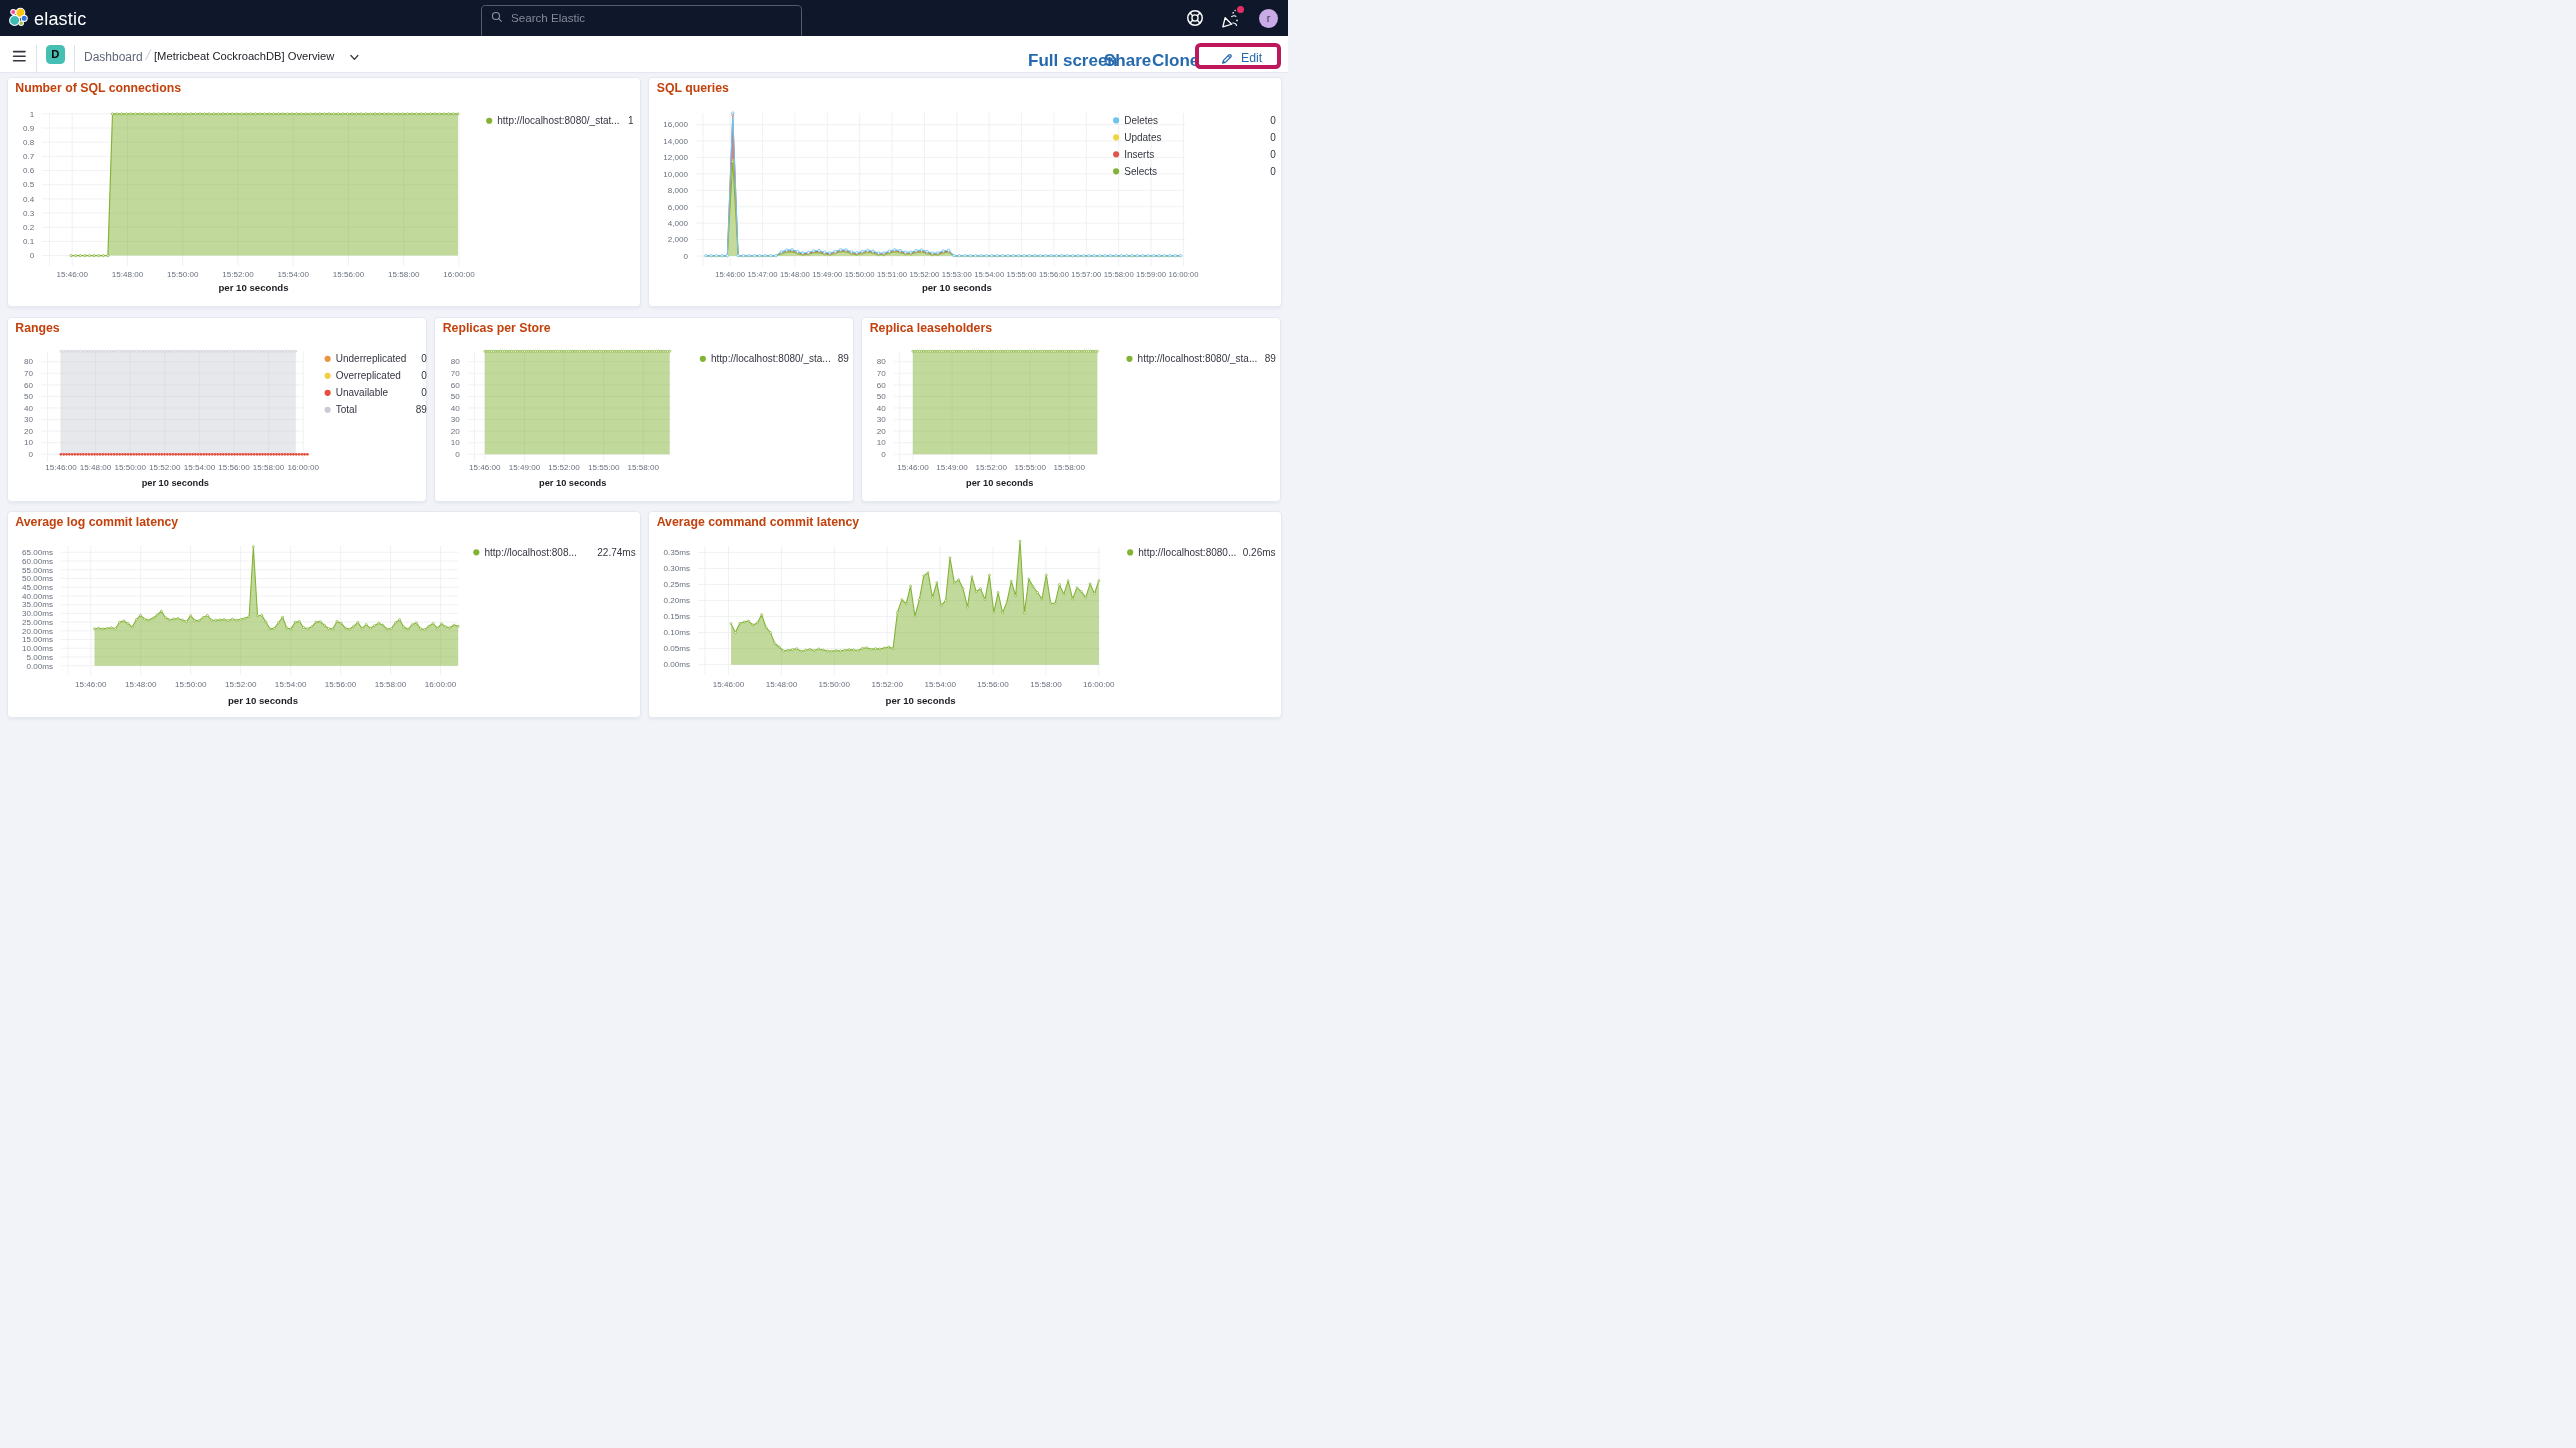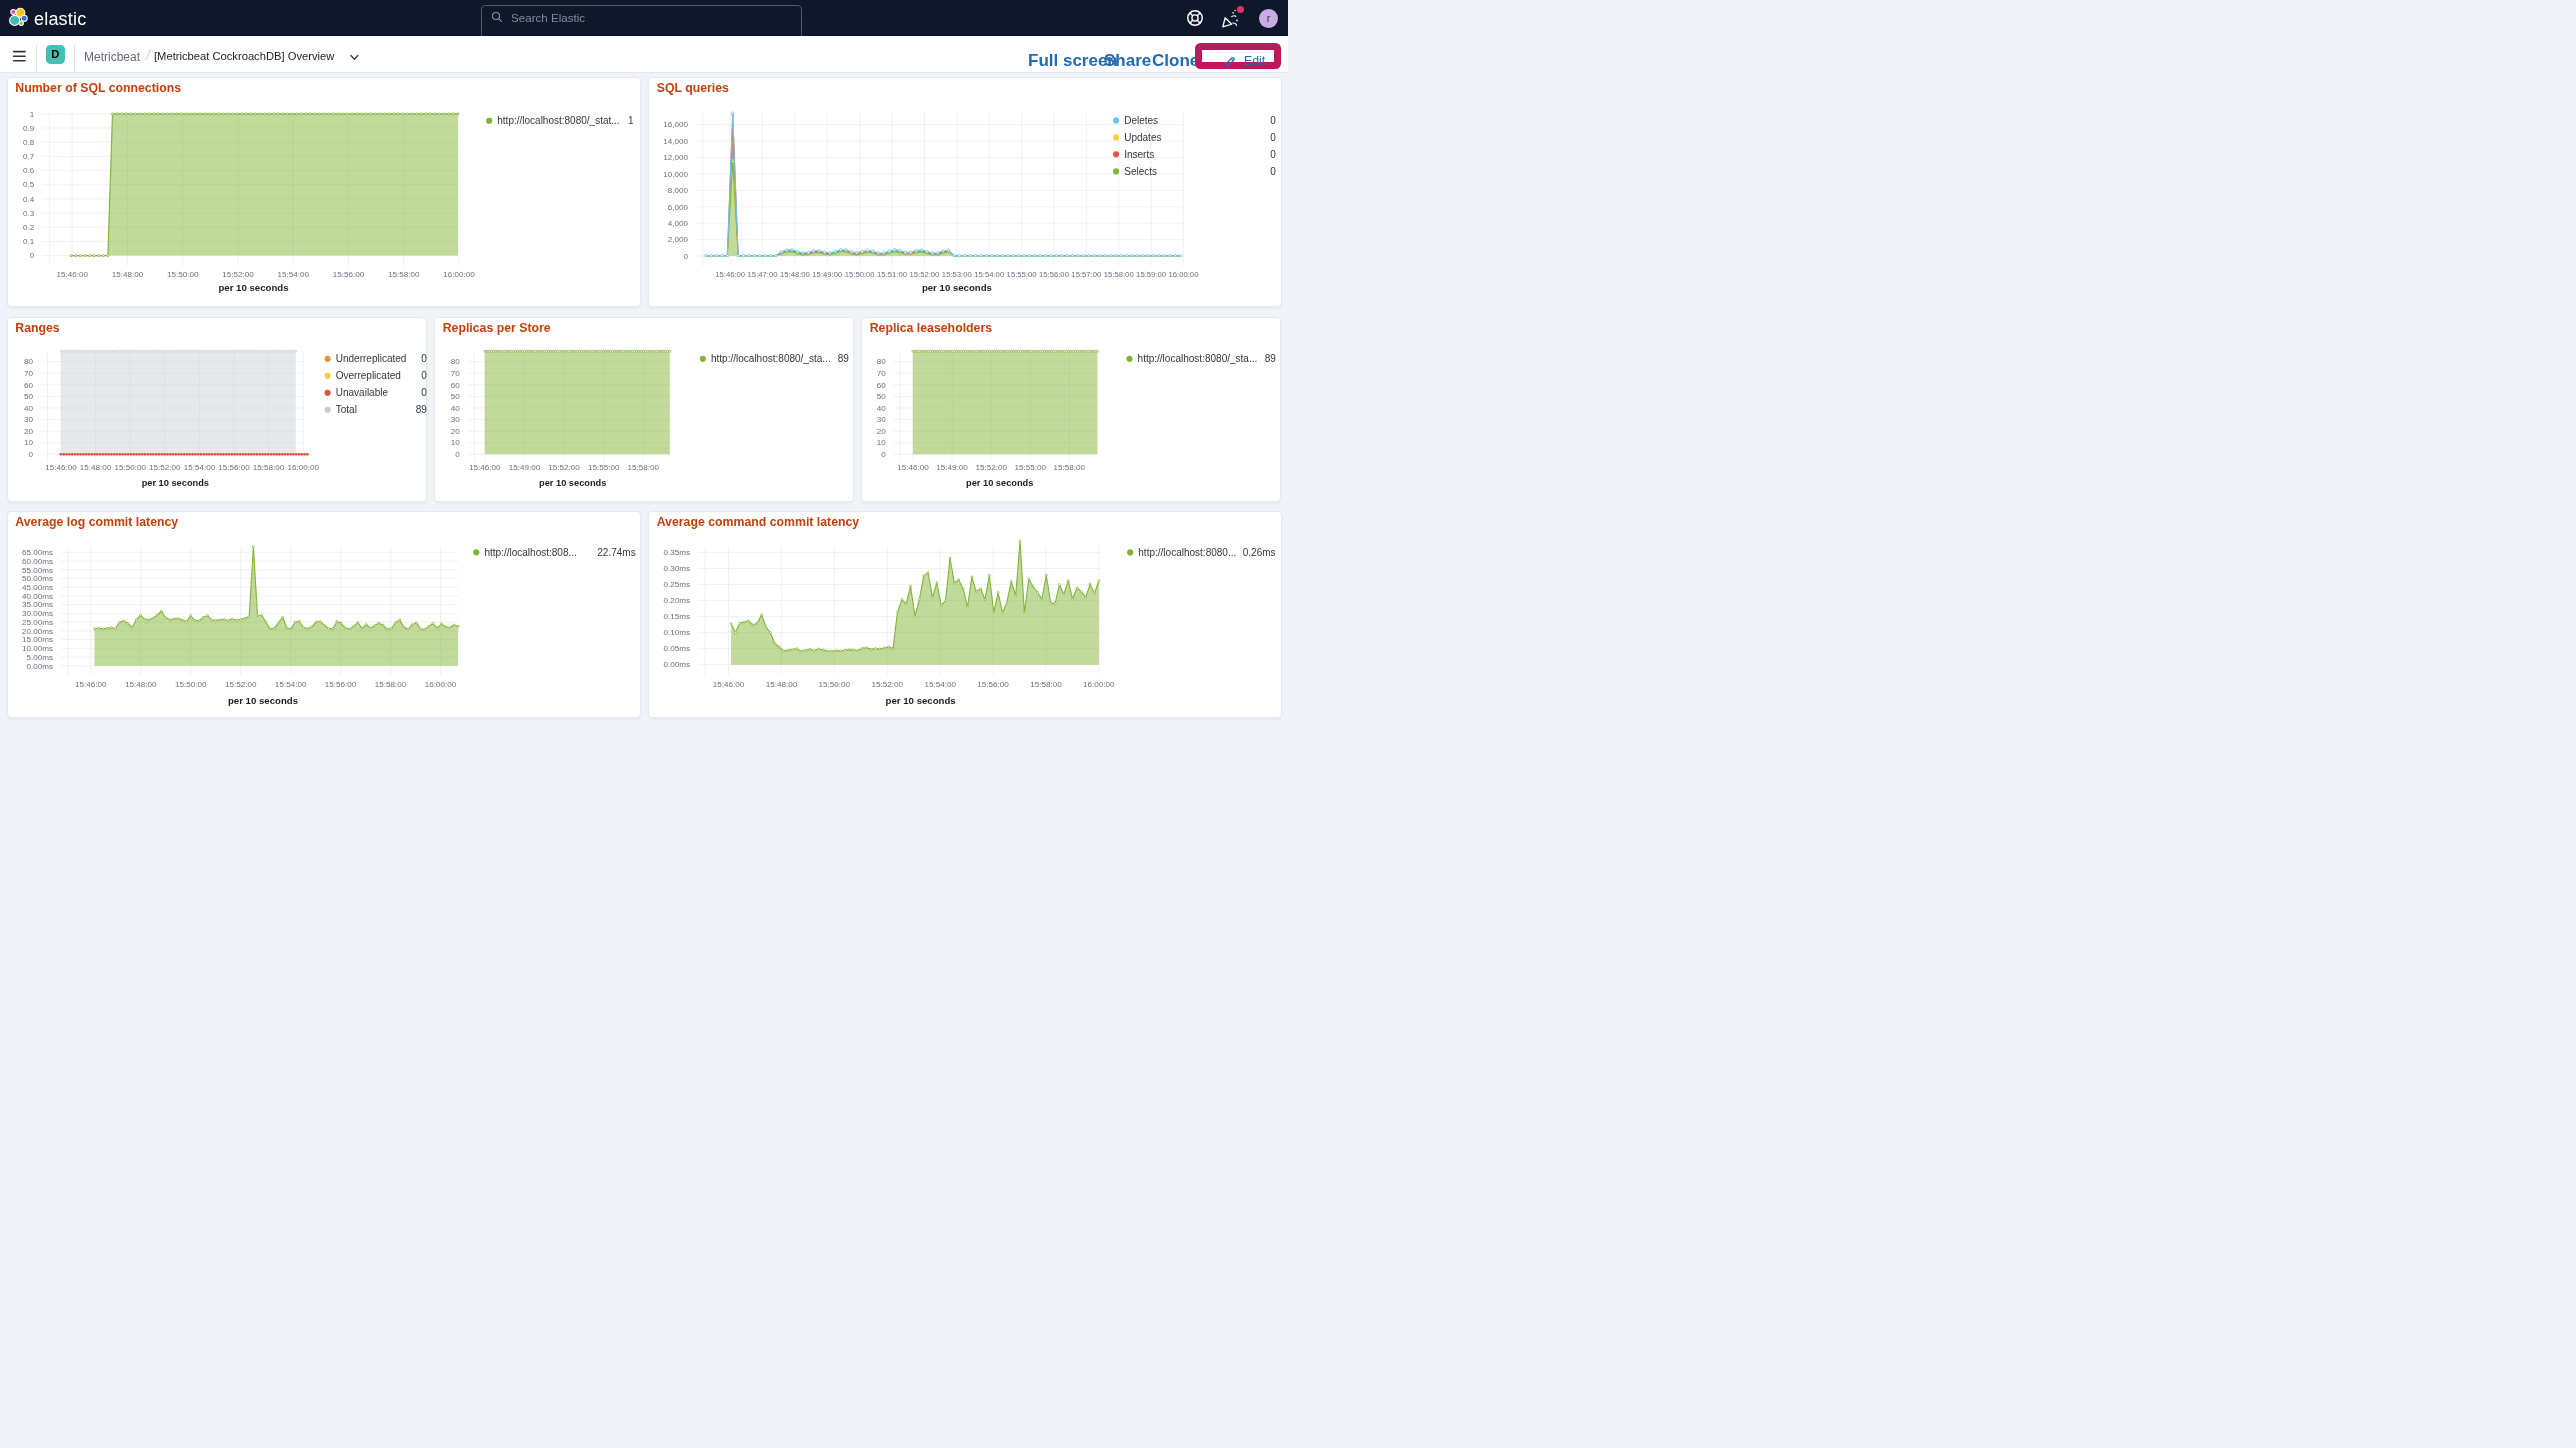--- a/index.html
+++ b/index.html
@@ -8,21 +8,21 @@
 .sbox {position:absolute;left:481px;top:5.4px;width:321px;height:35px;border:0.8px solid #575C68;border-radius:4.6px}
 .sph {position:absolute;left:28px;top:3.9px;font-size:11.6px;color:#868B98}
 .tbar {position:absolute;left:0;top:36px;width:1288px;height:37px;background:#fff;border-bottom:0.8px solid #E3E7EF}
 .vsep {position:absolute;top:8.5px;width:0.8px;height:28.5px;background:#DDE2EC}
 .dbadge {position:absolute;left:46px;top:9px;width:18.5px;height:18.5px;border-radius:4.6px;background:#45BEB3;
 color:#000;font-size:11.2px;font-weight:bold;text-align:center;line-height:18.5px}
 .crumb {position:absolute;top:13.5px;font-size:12px;color:#62687A}
 .slash {position:absolute;top:10.4px;font-size:15.4px;color:#CDD3DF;font-style:italic}
 .crumbT {position:absolute;top:14px;font-size:11.2px;font-weight:normal;color:#1C1D24}
 .blink {position:absolute;top:15px;font-size:17px;font-weight:700;color:#2569AE}
-.editbtn {position:absolute;left:1195px;top:7px;width:86px;height:25.5px;border:7px solid #be185d;border-radius:5.4px;
+.editbtn {position:absolute;left:1195px;top:7px;width:86px;height:25.5px;border:4px solid #be185d;border-radius:5.4px;
 color:#2569AE;font-size:12.3px;font-weight:500;line-height:23.5px}
 .panel {position:absolute;background:#fff;border:0.8px solid #E4E8F0;border-radius:4.6px;box-shadow:0 1.5px 2.3px rgba(50,60,90,0.05)}
 .ptitle {position:absolute;font-size:12.3px;font-weight:600;color:#c2410c;z-index:2}
 svg {position:absolute;left:0;top:0}
 text {font-family:"Liberation Sans",sans-serif}
 </style></head><body>
 <div class="hdr">
     <svg width="23" height="23" viewBox="0 0 30 30" style="position:absolute;left:8.5px;top:7.3px">
 <circle cx="14.8" cy="7.6" r="5.9" fill="#FEC514" stroke="#fff" stroke-width="1.4"></circle>
 <circle cx="5.6" cy="6.6" r="3.3" fill="#F04E98" stroke="#fff" stroke-width="1.4"></circle>
@@ -60,21 +60,21 @@
   </div>
 <div class="tbar">
     <svg width="15.4" height="12.3" viewBox="0 0 20 16" style="position:absolute;left:11.6px;top:14px">
 <rect x="1" y="1" width="17" height="2.1" rx="1" fill="#343741"></rect>
 <rect x="1" y="7" width="17" height="2.1" rx="1" fill="#343741"></rect>
 <rect x="1" y="13" width="17" height="2.1" rx="1" fill="#343741"></rect>
 </svg>
 <div class="vsep" style="left:36px"></div>
 <div class="dbadge">D</div>
 <div class="vsep" style="left:74px"></div>
-<span class="crumb" style="left:84px">Metricbeat</span>
+<span class="crumb" style="left:84px">Dashboard</span>
 <span class="slash" style="left:146px">/</span>
 <span class="crumbT" style="left:154px">[Metricbeat CockroachDB] Overview</span>
 <svg width="10.8" height="10.8" viewBox="0 0 14 14" style="position:absolute;left:349px;top:16px">
 <polyline points="2.5,4.5 7,9.5 11.5,4.5" fill="none" stroke="#343741" stroke-width="1.7" stroke-linecap="round" stroke-linejoin="round"></polyline>
 </svg>
 <span class="blink" style="left:1028px">Full screen</span>
 <span class="blink" style="left:1104px">Share</span>
 <span class="blink" style="left:1152px">Clone</span>
 <div class="editbtn">
       <svg width="11.6" height="11.6" viewBox="0 0 15 15" style="position:absolute;left:22.4px;top:6.2px">

